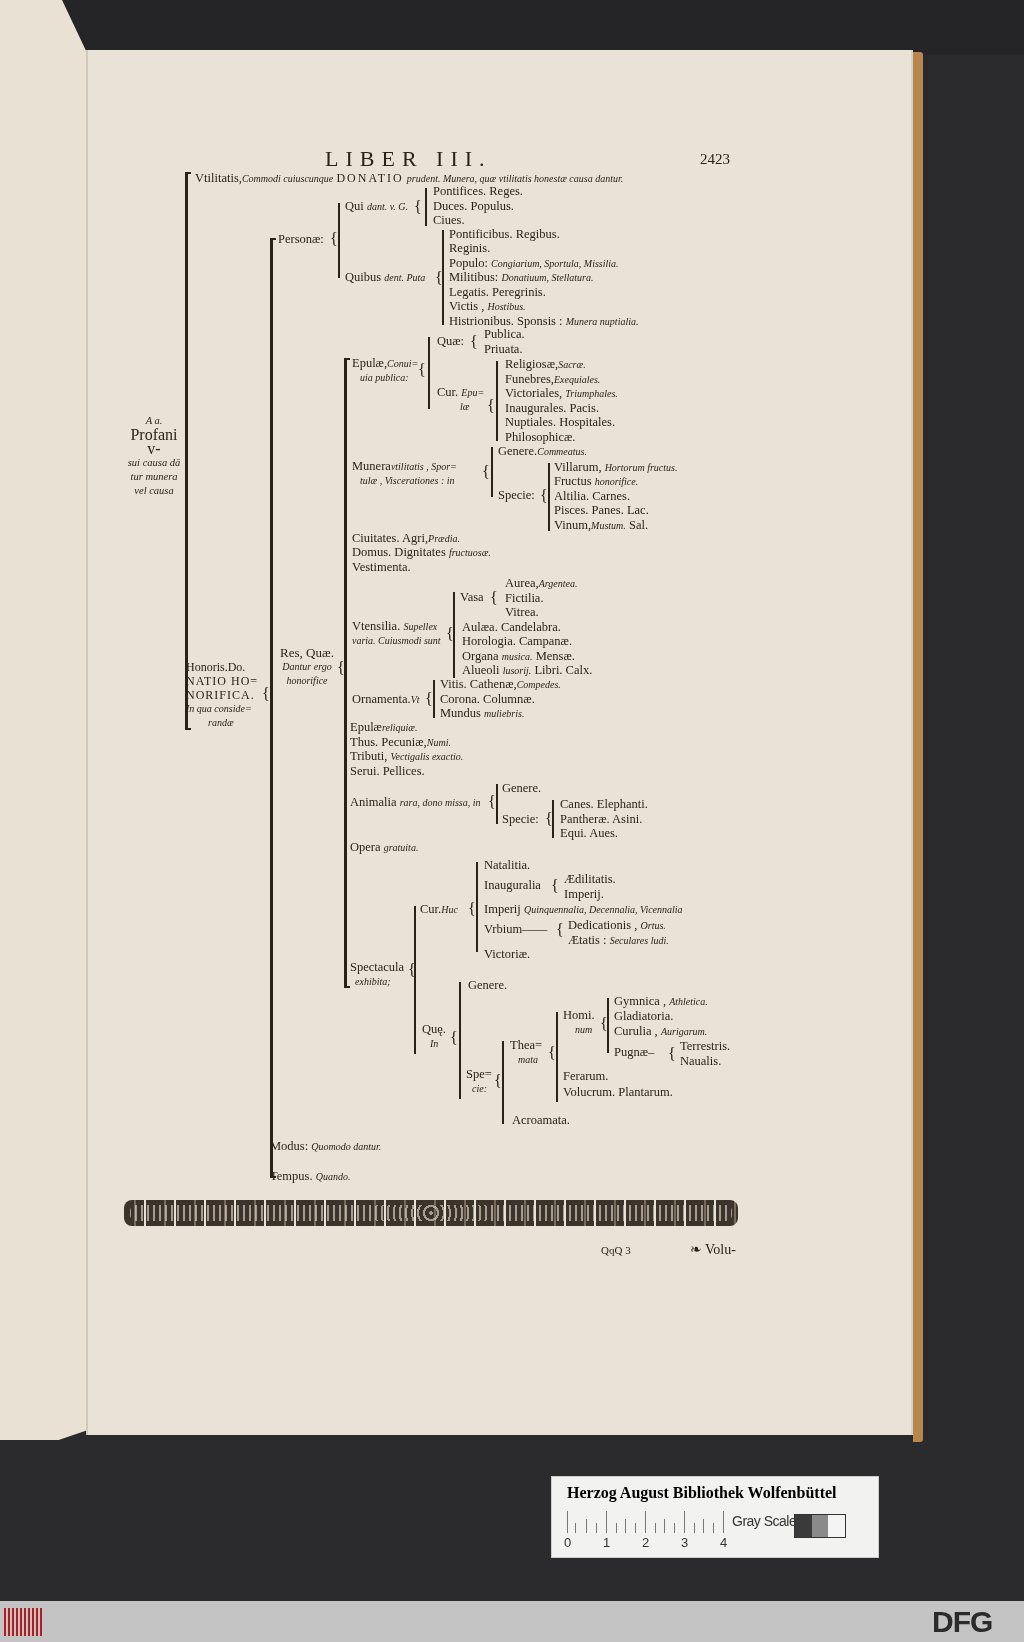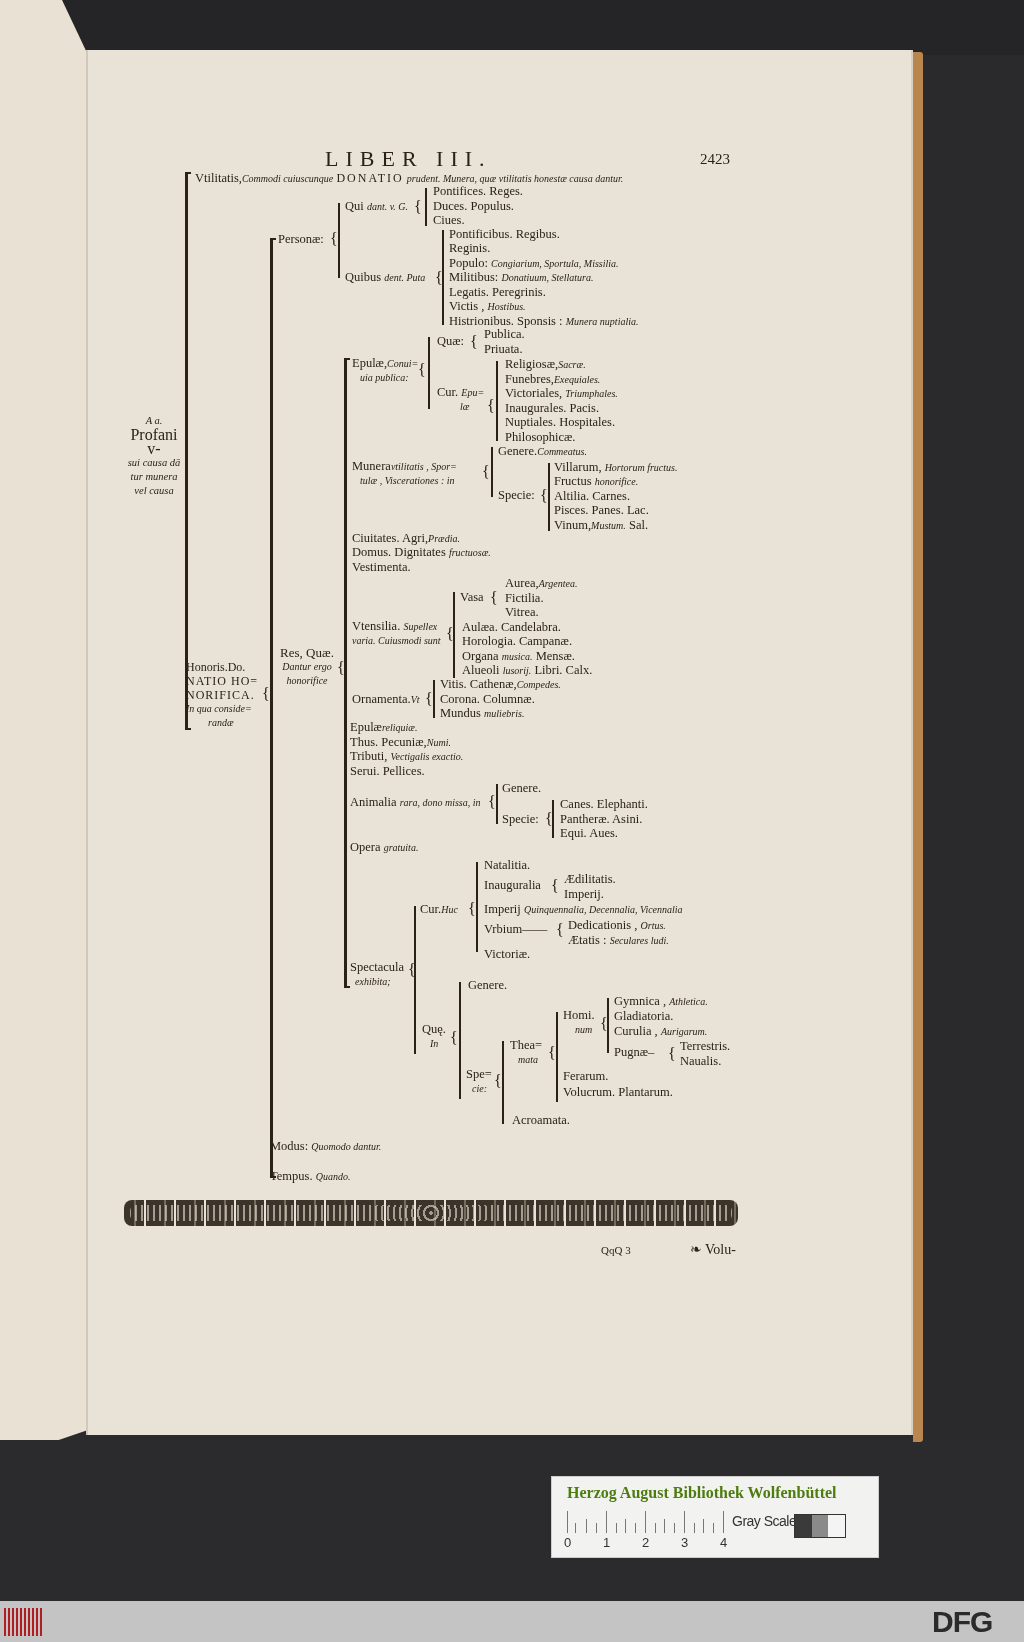--- a/index.html
+++ b/index.html
@@ -19,21 +19,21 @@
   .tick{position:absolute;background:#2a2218;height:2px;width:6px;}
   .brs{position:absolute;font-size:16px;line-height:16px;color:#2a2218;}
   .header-title{position:absolute;left:325px;top:146px;font-size:22px;letter-spacing:7px;}
   .page-num{position:absolute;left:700px;top:151px;font-size:15px;}
   .ornament{position:absolute;left:124px;top:1200px;width:614px;height:26px;
     background:repeating-linear-gradient(90deg,#2a2218 0 10px,#6b5f50 10px 12px,#2a2218 12px 20px,#e9e3d7 20px 22px,#2a2218 22px 30px);
     border-radius:8px;opacity:.9;}
   .ornament::after{content:"";position:absolute;inset:5px 6px;border-radius:6px;
     background:repeating-radial-gradient(circle at 50% 50%,#e9e3d7 0 2px,transparent 2px 6px);opacity:.6;}
   .label-card{position:absolute;left:551px;top:1476px;width:326px;height:80px;background:#f2f2f0;border:1px solid #ccc;font-family:"Liberation Sans",sans-serif;}
-  .label-card .lt{position:absolute;left:15px;top:7px;font-family:"Liberation Serif",serif;font-weight:bold;font-size:16px;color:#4d7c0f;}
+  .label-card .lt{position:absolute;left:15px;top:7px;font-family:"Liberation Serif",serif;font-weight:bold;font-size:16px;color:#000000;}
   .ruler{position:absolute;left:15px;top:34px;width:160px;height:22px;border-bottom:0;}
   .ruler span{position:absolute;bottom:0;width:1px;background:#777;}
   .ruler-num{position:absolute;top:58px;font-size:13px;color:#333;}
   .gray-label{position:absolute;left:180px;top:36px;font-size:14px;color:#333;letter-spacing:-.5px;}
   .gray-swatch{position:absolute;left:242px;top:37px;width:50px;height:22px;border:1px solid #333;display:flex;}
   .gray-swatch i{flex:1;}
   .footer{position:absolute;left:0;top:1601px;width:1024px;height:41px;background:#c4c4c4;font-family:"Liberation Sans",sans-serif;}
   .footer .url{position:absolute;left:92px;top:8px;font-size:22px;color:#1a1a1a;letter-spacing:-.6px;}
   .footer .dfg{position:absolute;left:932px;top:4px;font-size:30px;font-weight:bold;color:#2b2b2b;letter-spacing:-1px;}
   .hab-logo{position:absolute;left:4px;top:7px;width:40px;height:28px;

